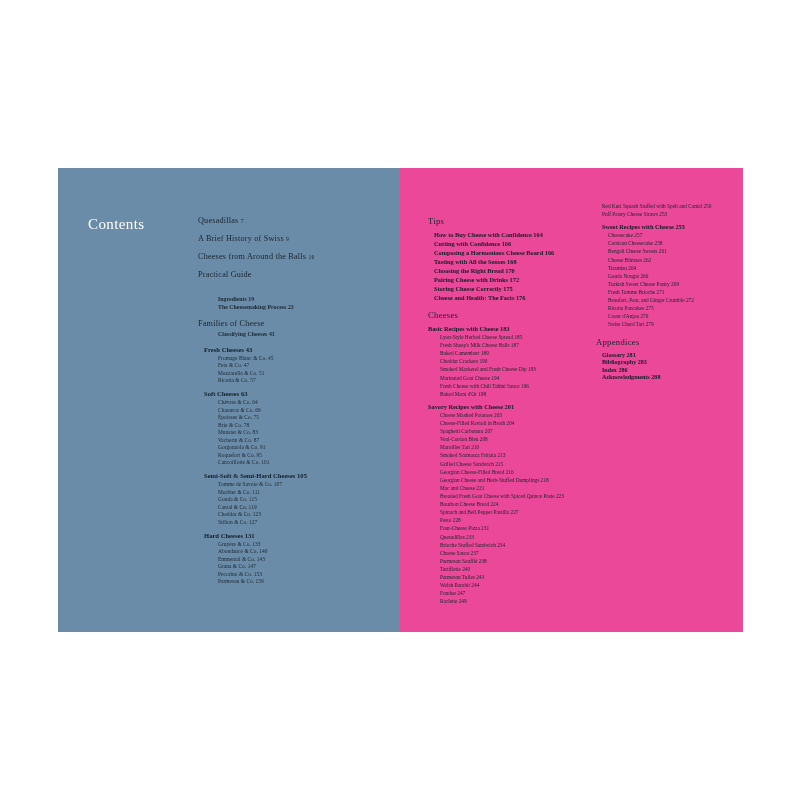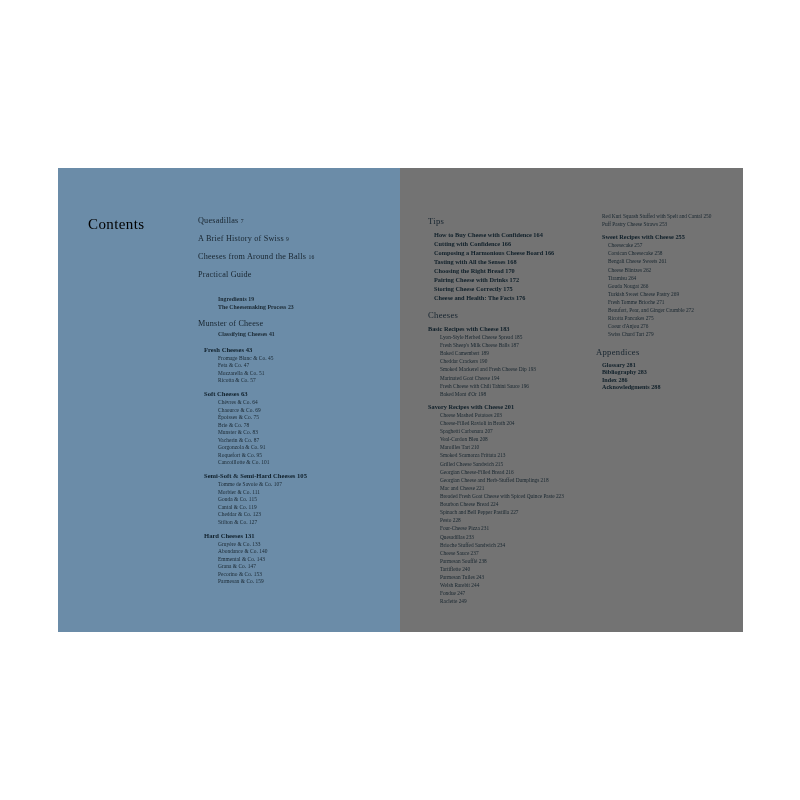--- a/index.html
+++ b/index.html
@@ -25,41 +25,41 @@
   .page-left {
     width: 342px;
     height: 100%;
     background: #6b8ca8;
     position: relative;
     box-sizing: border-box;
   }
   .page-right {
     width: 343px;
     height: 100%;
-    background: #737373;
+    background: #ec4899;
     position: relative;
     box-sizing: border-box;
   }
   .gutter {
     position: absolute;
     left: 342px;
     top: 0;
     width: 2px;
     height: 100%;
     background: linear-gradient(to right, rgba(40,60,80,0.35), rgba(255,255,255,0.10));
   }
 
   
   .contents-title {
     position: absolute;
     left: 30px;
     top: 48px;
     font-size: 15px;
     letter-spacing: 0.4px;
-    color: #000000;
+    color: #ffffff;
     font-family: "Liberation Serif", serif;
   }
   .left-col {
     position: absolute;
     left: 140px;
     top: 48px;
     width: 190px;
   }
 
   .lvl1 {
@@ -87,21 +87,21 @@
   
   .rcol-a {
     position: absolute;
     left: 28px;
     top: 48px;
     width: 150px;
   }
   .rcol-b {
     position: absolute;
     left: 196px;
-    top: 45px;
+    top: 35px;
     width: 140px;
   }
   .r-h1 {
     font-size: 8.6px;
     color: #16242f;
     margin: 0 0 5px 0;
     letter-spacing: 0.3px;
   }
   .r-h2 {
     font-size: 6.3px;
@@ -153,21 +153,21 @@
       <div class="lvl1" style="margin-bottom:17px;">Practical Guide</div>
       <div class="lvl3" style="font-weight:bold;font-size:5.8px;">
         <span>Ingredients</span>
         <span>19</span>
       </div>
       <div class="lvl3" style="font-weight:bold;font-size:5.8px;margin-bottom:9px;">
         <span>The Cheesemaking Process</span>
         <span>23</span>
       </div>
 
-      <div class="lvl1" style="margin-bottom:3px;">Munster of Cheese</div>
+      <div class="lvl1" style="margin-bottom:3px;">Families of Cheese</div>
       <div class="lvl3" style="font-weight:bold;font-size:5.8px;margin-bottom:9px;">
         <span>Classifying Cheeses</span>
         <span>41</span>
       </div>
 
       <div class="grp">
         <div class="grp-head">
           <span>Fresh Cheeses</span>
           <span>43</span>
         </div>

